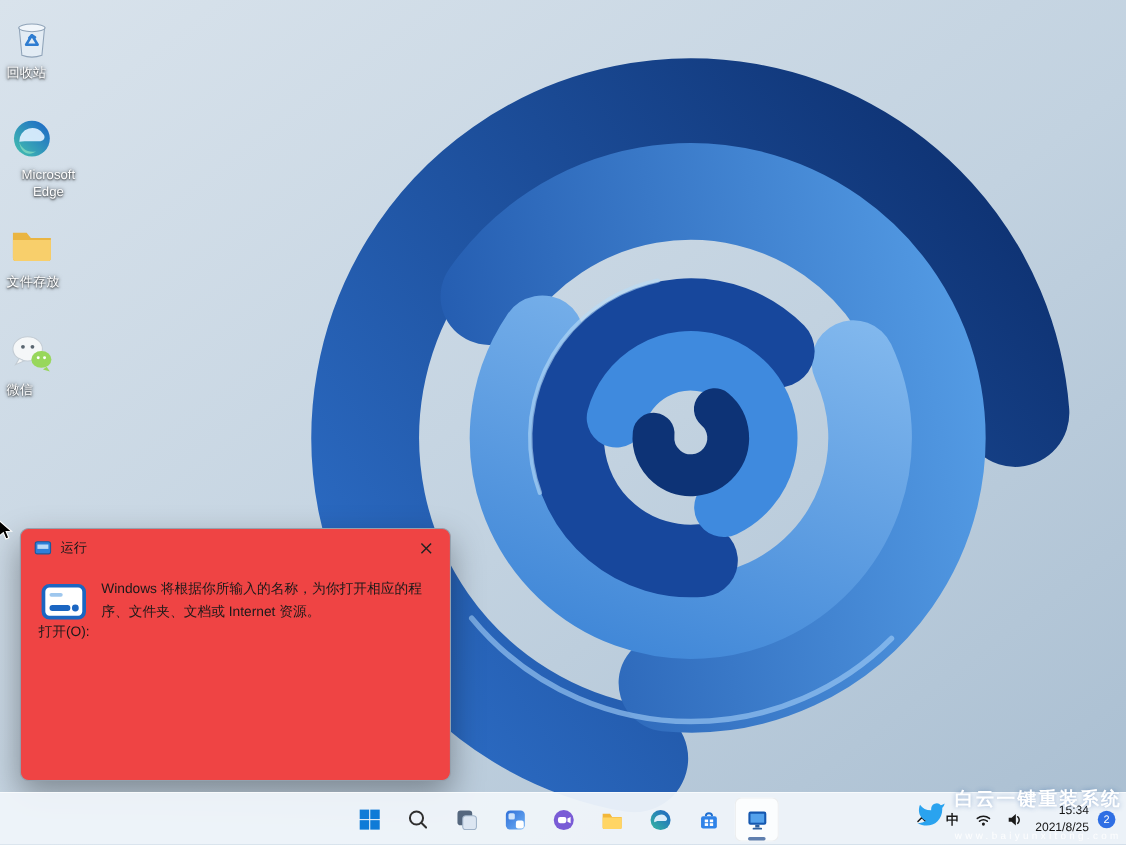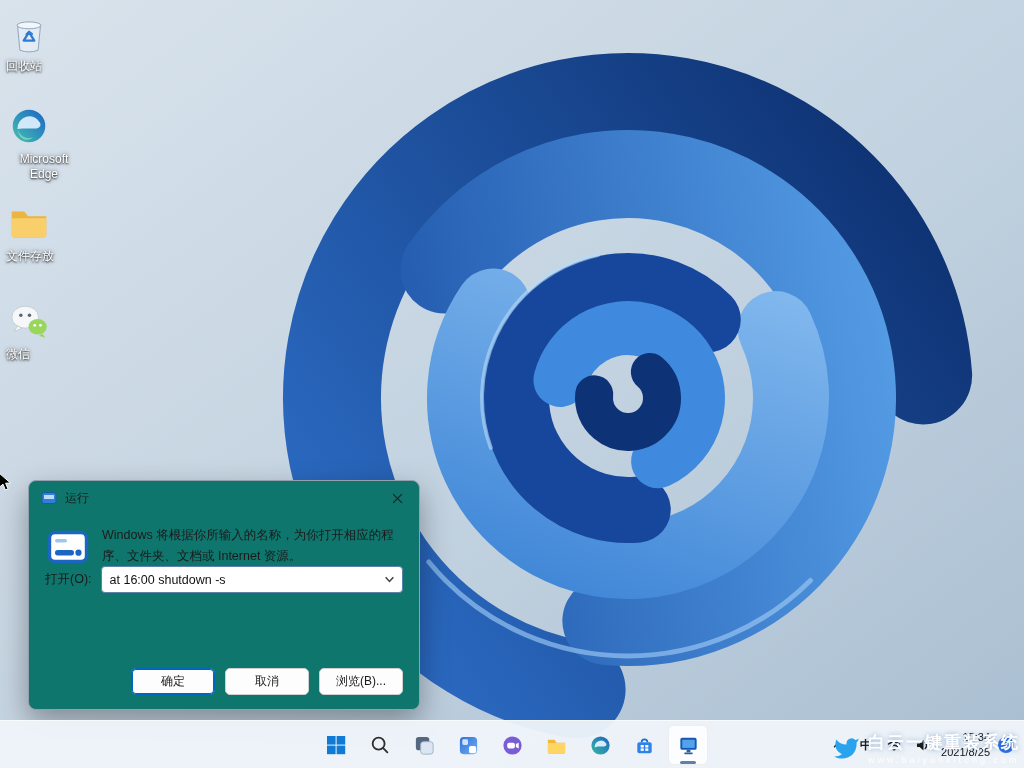--- a/index.html
+++ b/index.html
@@ -11,21 +11,21 @@
   .wallpaper{position:absolute;inset:0;z-index:0}
 
   
   .dicon{position:absolute;left:6px;width:76px;display:flex;flex-direction:column;
     align-items:flex-start;gap:3px;cursor:pointer;z-index:5}
   .dicon .glyph{width:46px;height:46px;display:flex;align-items:center;justify-content:center}
   .dicon .label{font-size:12px;color:#fff;text-align:center;line-height:1.25;
     text-shadow:0 1px 2px rgba(0,0,0,.85),0 0 4px rgba(0,0,0,.5)}
 
   
-  .run-dialog{position:absolute;left:28px;top:480px;width:392px;height:230px;background:#0f766e;
+  .run-dialog{position:absolute;left:18px;top:480px;width:392px;height:230px;background:#ef4444;
     border:1px solid #93a1ae;border-radius:8px;box-shadow:0 12px 30px rgba(0,0,0,.35);
     z-index:20;display:flex;flex-direction:column}
   .rd-titlebar{height:34px;display:flex;align-items:center;padding-left:12px;gap:8px;
     border-radius:8px 8px 0 0;flex:none}
   .rd-title{font-size:12px;color:#1a1a1a}
   .rd-close{margin-left:auto;width:44px;height:34px;display:flex;align-items:center;
     justify-content:center;border-radius:0 8px 0 0;cursor:pointer}
   .rd-body{flex:1;padding:6px 14px 14px 14px;display:flex;flex-direction:column}
   .rd-desc-row{display:flex;gap:13px;align-items:flex-end;padding:4px 2px 0 4px}
   .rd-desc{font-size:12.5px;color:#1a1a1a;line-height:1.65}
@@ -58,21 +58,21 @@
   .ime{font-size:12px;color:#1a1a1a;font-weight:bold}
   .clock{font-size:11px;color:#141414;text-align:right;line-height:1.35;cursor:pointer;padding:0 2px}
   .badge{width:16px;height:16px;border-radius:50%;background:#2f6fe4;color:#fff;font-size:10px;
     display:flex;align-items:center;justify-content:center;cursor:pointer}
 
   
   .watermark{position:absolute;right:4px;bottom:3px;display:flex;align-items:center;gap:8px;
     z-index:30;color:#fff;pointer-events:none}
   .wm-title{font-size:17px;font-weight:bold;letter-spacing:2px;
     text-shadow:0 0 5px rgba(40,90,160,.45)}
-  .wm-url{font-size:9px;letter-spacing:3px;opacity:.9;margin-top:1px;white-space:nowrap}
+  .wm-url{font-size:9px;letter-spacing:3px;opacity:.9;margin-top:17px;white-space:nowrap}
 
   .cursor{position:absolute;left:-2px;top:472px;z-index:40}
 </style>
 </head>
 <body>
 
 <div id="desktop">
 
   <svg class="wallpaper" viewBox="0 0 1024 768" preserveAspectRatio="none">
     <defs>
@@ -187,33 +187,20 @@
             <rect x="2.5" y="2.5" width="37" height="29" rx="5.5" fill="#fff" stroke="#1b66c2" stroke-width="3.4"></rect>
             <rect x="8" y="9" width="12" height="3.4" rx="1.7" fill="#9ec7ee"></rect>
             <rect x="8" y="20" width="19" height="5.4" rx="2.7" fill="#1b66c2"></rect>
             <circle cx="31.5" cy="22.7" r="3.1" fill="#1b66c2"></circle>
           </svg>
         </span>
         <p class="rd-desc">Windows 将根据你所输入的名称，为你打开相应的程序、文件夹、文档或 Internet 资源。</p>
       </div>
       <div class="rd-open-row">
         <label class="rd-open-label">打开(O):</label>
-        <div class="rd-combo">
-          <input class="rd-input" value="at 16:00 shutdown -s" style="">
-          <span class="rd-chevron">
-            <svg viewBox="0 0 10 10" width="11" height="11">
-              <path d="M1.5 3 L5 6.8 L8.5 3" stroke="#444" stroke-width="1.4" fill="none"></path>
-            </svg>
-          </span>
-        </div>
-      </div>
-      <div class="rd-buttons">
-        <button class="rd-btn default">确定</button>
-        <button class="rd-btn">取消</button>
-        <button class="rd-btn">浏览(B)...</button>
       </div>
     </div>
   </div>
 
   <div class="taskbar">
     <div class="tb-center">
 
       <div class="tb-btn">
         <span style="display:flex">
           <svg viewBox="0 0 24 24" width="24" height="24">

